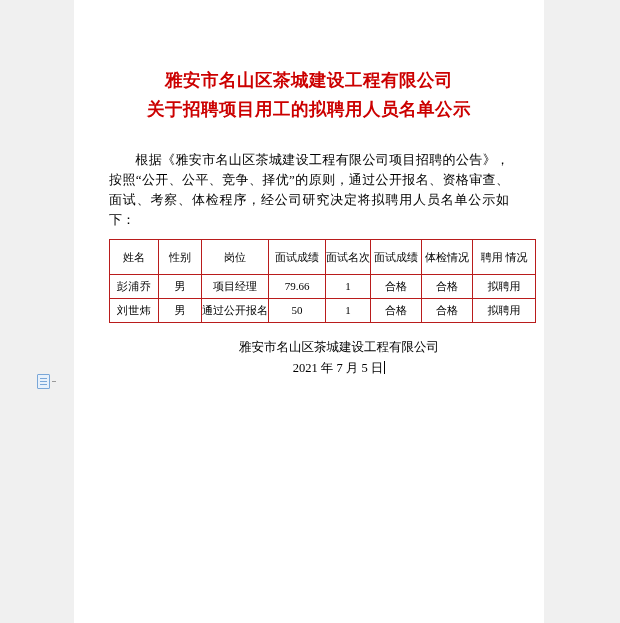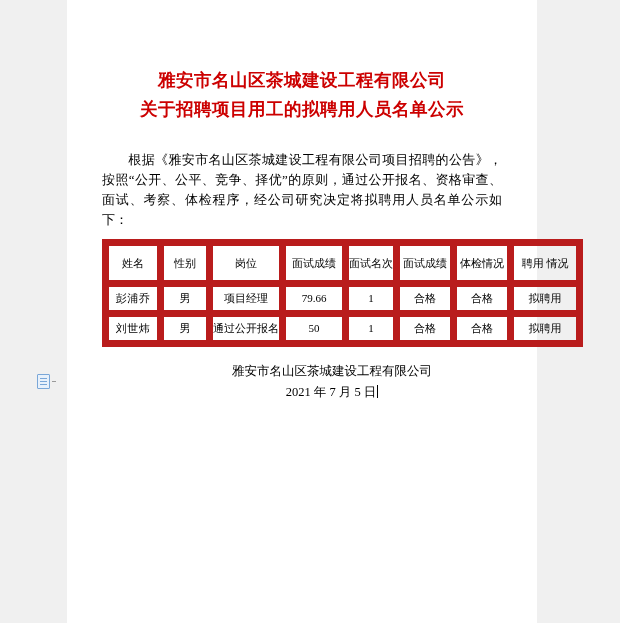--- a/index.html
+++ b/index.html
@@ -8,21 +8,21 @@
     background: #f0f0f0;
     width: 620px;
     height: 623px;
     overflow: hidden;
   }
   body {
     font-family: "Liberation Serif", serif;
   }
   .page {
     position: absolute;
-    left: 67px;
+    left: 74px;
     top: 0;
     width: 470px;
     height: 623px;
     background: #ffffff;
   }
   .doc-body {
     position: absolute;
     left: 0;
     top: 0;
     width: 470px;
@@ -54,21 +54,21 @@
     display: inline-block;
     width: 26px;
   }
   table.main {
     border-collapse: collapse;
     margin: 9px 35px 0 35px;
     width: 400px;
     table-layout: fixed;
   }
   table.main td, table.main th {
-    border: 7px solid #b91c1c;
+    border: 1px solid #b91c1c;
     font-size: 11px;
     text-align: center;
     font-weight: normal;
     padding: 2px 0;
     line-height: 15px;
     color: #000;
   }
   table.main thead td {
     height: 30px;
     vertical-align: middle;

